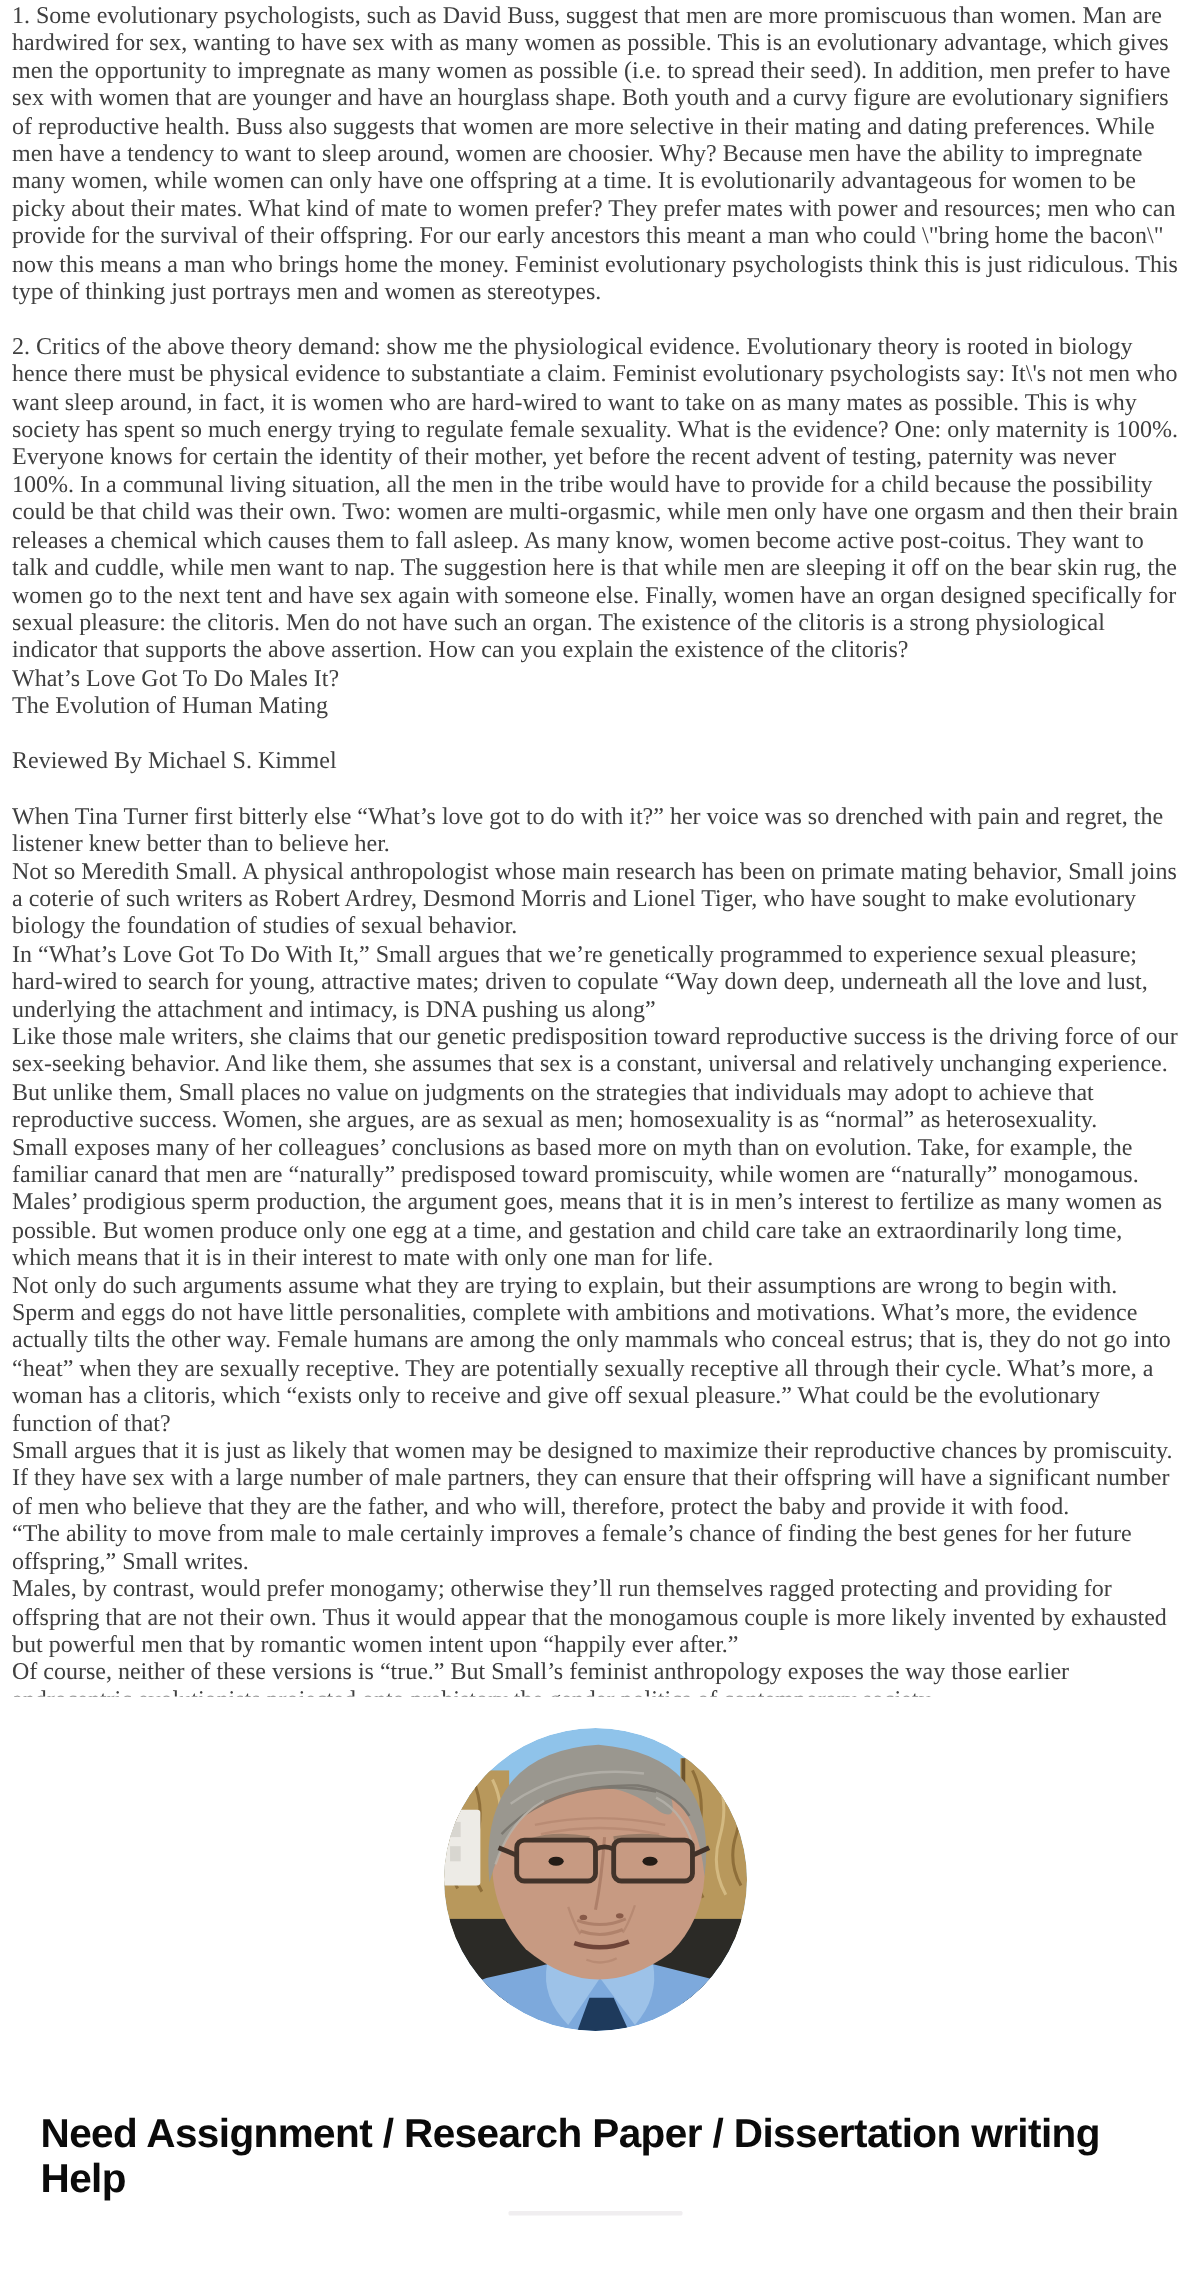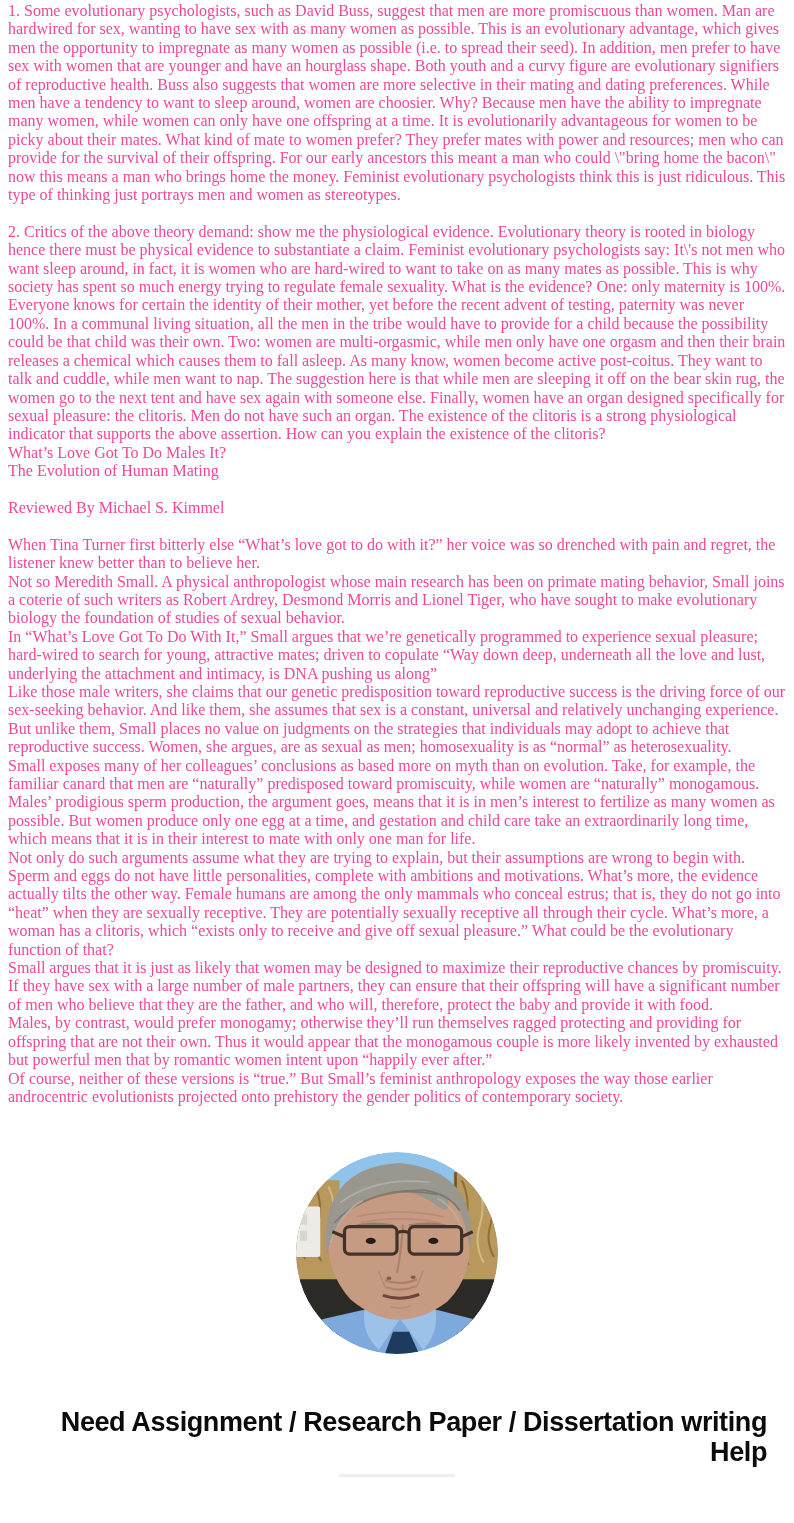--- a/index.html
+++ b/index.html
@@ -5,28 +5,28 @@
   html,body{margin:0;padding:0;background:#ffffff;}
   body{width:794px;min-height:1523px;color:#000;}
   
   .doc{
     padding:2px 8px 0 8px;
     height:1129px;
     overflow:hidden;
     font-family:"Liberation Serif",serif;
     font-size:16px;
     line-height:18.4px;
-    color:#ec4899;
+    color:#404040;
   }
   .tblock{min-height:18.4px;}
   
   .avatar-row{margin-top:21px;display:flex;justify-content:center;}
   .avatar-circle{width:202px;height:202px;border-radius:50%;overflow:hidden;}
   
-  .footer{margin-top:53px;text-align:right;}
+  .footer{margin-top:53px;text-align:left;}
   .headline{
     font-family:"Liberation Sans",sans-serif;
     font-weight:700;
     font-size:27px;
     line-height:30px;
     letter-spacing:-0.4px;
     color:#0b0b0b;
     max-width:740px;
     margin:0 auto;
   }
@@ -45,20 +45,21 @@
     <div class="tblock"></div>
     <div class="tblock">Reviewed By Michael S. Kimmel</div>
     <div class="tblock"></div>
     <div class="tblock">When Tina Turner first bitterly else “What’s love got to do with it?” her voice was so drenched with pain and regret, the listener knew better than to believe her.</div>
     <div class="tblock">Not so Meredith Small. A physical anthropologist whose main research has been on primate mating behavior, Small joins a coterie of such writers as Robert Ardrey, Desmond Morris and Lionel Tiger, who have sought to make evolutionary biology the foundation of studies of sexual behavior.</div>
     <div class="tblock">In “What’s Love Got To Do With It,” Small argues that we’re genetically programmed to experience sexual pleasure; hard-wired to search for young, attractive mates; driven to copulate “Way down deep, underneath all the love and lust, underlying the attachment and intimacy, is DNA pushing us along”</div>
     <div class="tblock">Like those male writers, she claims that our genetic predisposition toward reproductive success is the driving force of our sex-seeking behavior. And like them, she assumes that sex is a constant, universal and relatively unchanging experience. But unlike them, Small places no value on judgments on the strategies that individuals may adopt to achieve that reproductive success. Women, she argues, are as sexual as men; homosexuality is as “normal” as heterosexuality.</div>
     <div class="tblock">Small exposes many of her colleagues’ conclusions as based more on myth than on evolution. Take, for example, the familiar canard that men are “naturally” predisposed toward promiscuity, while women are “naturally” monogamous. Males’ prodigious sperm production, the argument goes, means that it is in men’s interest to fertilize as many women as possible. But women produce only one egg at a time, and gestation and child care take an extraordinarily long time, which means that it is in their interest to mate with only one man for life.</div>
     <div class="tblock">Not only do such arguments assume what they are trying to explain, but their assumptions are wrong to begin with. Sperm and eggs do not have little personalities, complete with ambitions and motivations. What’s more, the evidence actually tilts the other way. Female humans are among the only mammals who conceal estrus; that is, they do not go into “heat” when they are sexually receptive. They are potentially sexually receptive all through their cycle. What’s more, a woman has a clitoris, which “exists only to receive and give off sexual pleasure.” What could be the evolutionary function of that?</div>
     <div class="tblock">Small argues that it is just as likely that women may be designed to maximize their reproductive chances by promiscuity. If they have sex with a large number of male partners, they can ensure that their offspring will have a significant number of men who believe that they are the father, and who will, therefore, protect the baby and provide it with food.</div>
+    <div class="tblock">“The ability to move from male to male certainly improves a female’s chance of finding the best genes for her future offspring,” Small writes.</div>
     <div class="tblock">Males, by contrast, would prefer monogamy; otherwise they’ll run themselves ragged protecting and providing for offspring that are not their own. Thus it would appear that the monogamous couple is more likely invented by exhausted but powerful men that by romantic women intent upon “happily ever after.”</div>
     <div class="tblock">Of course, neither of these versions is “true.” But Small’s feminist anthropology exposes the way those earlier androcentric evolutionists projected onto prehistory the gender politics of contemporary society.</div>
   </div>
 
 <div class="avatar-row">
   <div class="avatar-circle">
     <svg width="202" height="202" viewBox="0 0 200 200" xmlns="http://www.w3.org/2000/svg">
       <defs>
           <clipPath id="avclip">
             <circle cx="100" cy="100" r="100"></circle>

